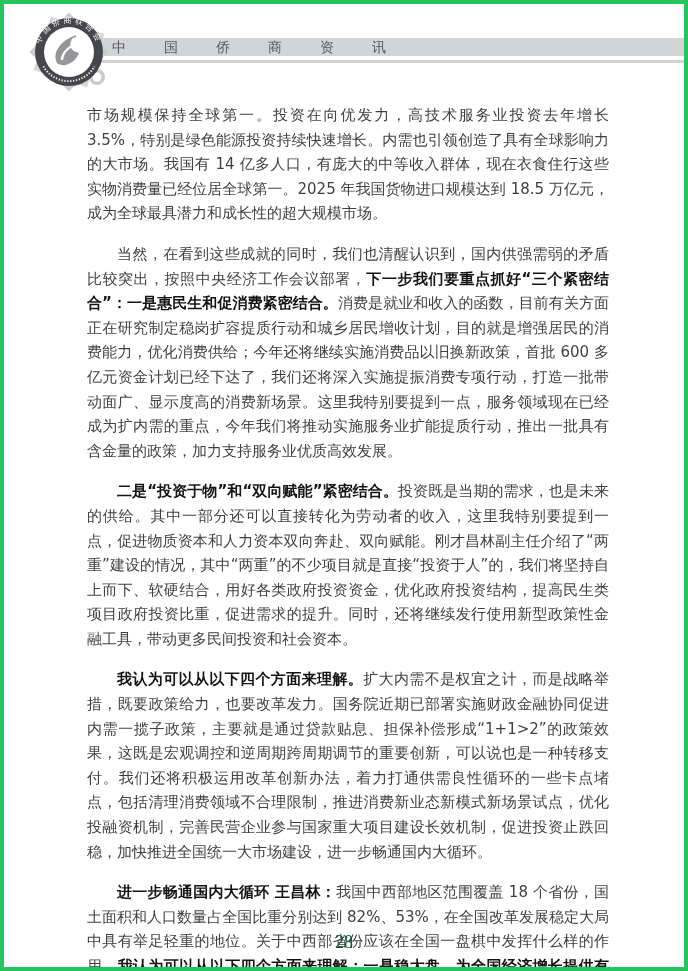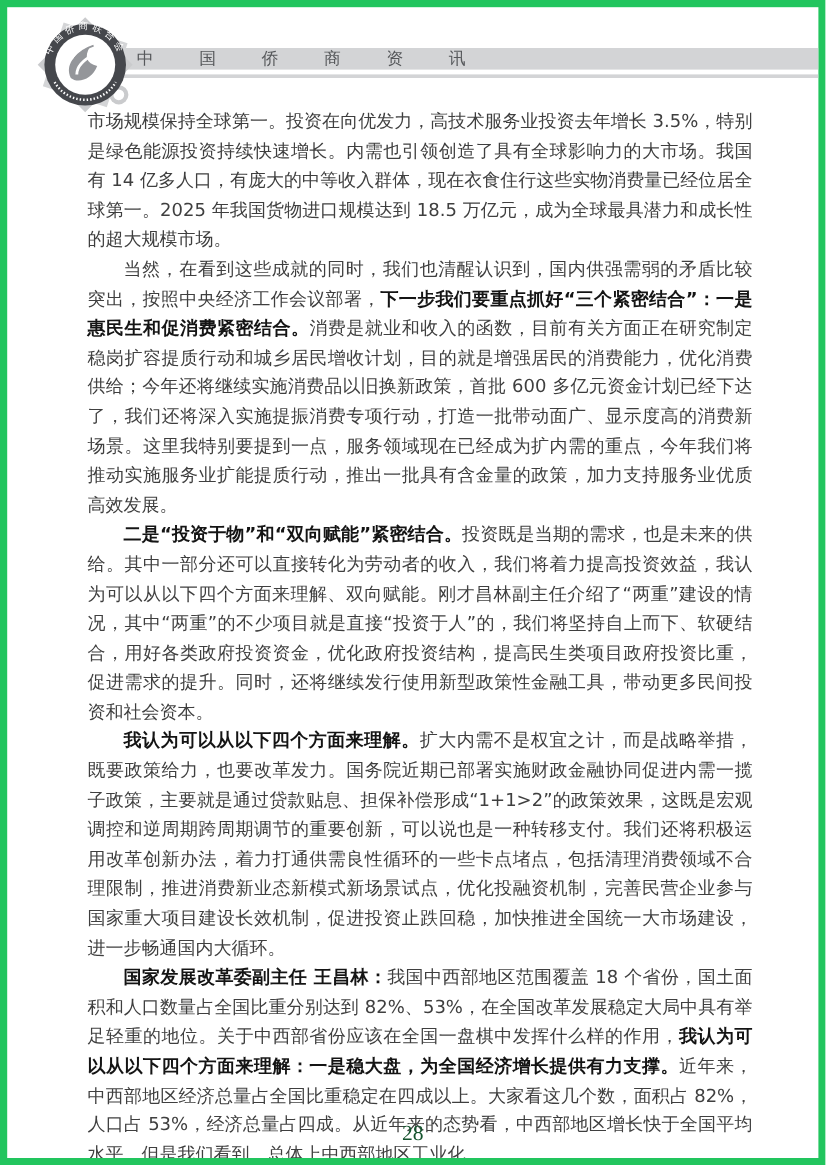--- a/index.html
+++ b/index.html
@@ -2,21 +2,21 @@
 <html lang="zh"><head>
 <meta charset="utf-8">
 <style>
   html, body { margin: 0; padding: 0; background: #fff; }
   .page {
     position: relative;
     width: 688px;
     height: 971px;
     background: #ffffff;
     box-sizing: border-box;
-    border: 6px solid #22c55e;
+    border: 4px solid #22c55e;
     overflow: hidden;
     font-family: "DejaVu Sans", "Liberation Sans", sans-serif;
   }
 
   
   .masthead-bar {
     position: absolute;
     left: 55px; right: 0; top: 34px;
     height: 18px;
     background: #d3d4d6;
@@ -45,21 +45,21 @@
   
   .article {
     position: absolute;
     left: 67px; top: 83px;
     width: 554px;
     font-size: 15px;
     line-height: 24.6px;
     color: #3f3f3f;
     text-align: justify;
   }
-  .article p.para { margin: 0; }
+  .article p.para { margin: 16px; }
   .article p.para.indent { text-indent: 2em; }
   .article span.run.bold { font-weight: 700; color: #141414; }
 
   
   .page-number {
     position: absolute;
     left: 0; right: 0; top: 928px;
     text-align: center;
     font-family: "Liberation Serif", "DejaVu Serif", serif;
     font-size: 18px;
@@ -101,20 +101,20 @@
         <path d="M31 56 C 26 45, 34 36, 47 30 C 42 38, 44 44, 53 46 C 49 57, 37 61, 31 56 Z" fill="#94969a"></path>
         <path d="M36 53 C 36 45, 43 40, 51 36" stroke="#ffffff" stroke-width="2.4" fill="none"></path>
         <path d="M34 40 C 38 34, 44 31, 50 29" stroke="#94969a" stroke-width="1.6" fill="none"></path>
       </g>
     </svg>
   </div>
 
   <div class="article">
       <p class="para"><span class="run">市场规模保持全球第一。投资在向优发力，高技术服务业投资去年增长 3.5%，特别是绿色能源投资持续快速增长。内需也引领创造了具有全球影响力的大市场。我国有 14 亿多人口，有庞大的中等收入群体，现在衣食住行这些实物消费量已经位居全球第一。2025 年我国货物进口规模达到 18.5 万亿元，成为全球最具潜力和成长性的超大规模市场。</span></p>
       <p class="para indent"><span class="run">当然，在看到这些成就的同时，我们也清醒认识到，国内供强需弱的矛盾比较突出，按照中央经济工作会议部署，</span><span class="run bold">下一步我们要重点抓好“三个紧密结合”：一是惠民生和促消费紧密结合。</span><span class="run">消费是就业和收入的函数，目前有关方面正在研究制定稳岗扩容提质行动和城乡居民增收计划，目的就是增强居民的消费能力，优化消费供给；今年还将继续实施消费品以旧换新政策，首批 600 多亿元资金计划已经下达了，我们还将深入实施提振消费专项行动，打造一批带动面广、显示度高的消费新场景。这里我特别要提到一点，服务领域现在已经成为扩内需的重点，今年我们将推动实施服务业扩能提质行动，推出一批具有含金量的政策，加力支持服务业优质高效发展。</span></p>
-      <p class="para indent"><span class="run bold">二是“投资于物”和“双向赋能”紧密结合。</span><span class="run">投资既是当期的需求，也是未来的供给。其中一部分还可以直接转化为劳动者的收入，我们将着力提高投资效益，我认为可以从以下四个方面来理解、双向赋能。刚才昌林副主任介绍了“两重”建设的情况，其中“两重”的不少项目就是直接“投资于人”的，我们将坚持自上而下、软硬结合，用好各类政府投资资金，优化政府投资结构，提高民生类项目政府投资比重，促进需求的提升。同时，还将继续发行使用新型政策性金融工具，带动更多民间投资和社会资本。</span></p>
+      <p class="para indent"><span class="run bold">二是“投资于物”和“双向赋能”紧密结合。</span><span class="run">投资既是当期的需求，也是未来的供给。其中一部分还可以直接转化为劳动者的收入，这里我特别要提到一点，促进物质资本和人力资本双向奔赴、双向赋能。刚才昌林副主任介绍了“两重”建设的情况，其中“两重”的不少项目就是直接“投资于人”的，我们将坚持自上而下、软硬结合，用好各类政府投资资金，优化政府投资结构，提高民生类项目政府投资比重，促进需求的提升。同时，还将继续发行使用新型政策性金融工具，带动更多民间投资和社会资本。</span></p>
       <p class="para indent"><span class="run bold">我认为可以从以下四个方面来理解。</span><span class="run">扩大内需不是权宜之计，而是战略举措，既要政策给力，也要改革发力。国务院近期已部署实施财政金融协同促进内需一揽子政策，主要就是通过贷款贴息、担保补偿形成“1+1&gt;2”的政策效果，这既是宏观调控和逆周期跨周期调节的重要创新，可以说也是一种转移支付。我们还将积极运用改革创新办法，着力打通供需良性循环的一些卡点堵点，包括清理消费领域不合理限制，推进消费新业态新模式新场景试点，优化投融资机制，完善民营企业参与国家重大项目建设长效机制，促进投资止跌回稳，加快推进全国统一大市场建设，进一步畅通国内大循环。</span></p>
-      <p class="para indent"><span class="run bold">国家发展改革委副主任 王昌林：</span><span class="run">我国中西部地区范围覆盖 18 个省份，国土面积和人口数量占全国比重分别达到 82%、53%，在全国改革发展稳定大局中具有举足轻重的地位。关于中西部省份应该在全国一盘棋中发挥什么样的作用，</span><span class="run bold">我认为可以从以下四个方面来理解：一是稳大盘，为全国经济增长提供有力支撑。</span><span class="run">近年来，中西部地区经济总量占全国比重稳定在四成以上。大家看这几个数，面积占 82%，人口占 53%，经济总量占四成。从近年来的态势看，中西部地区增长快于全国平均水平，但是我们看到，总体上中西部地区工业化、</span></p>
+      <p class="para indent"><span class="run bold">进一步畅通国内大循环 王昌林：</span><span class="run">我国中西部地区范围覆盖 18 个省份，国土面积和人口数量占全国比重分别达到 82%、53%，在全国改革发展稳定大局中具有举足轻重的地位。关于中西部省份应该在全国一盘棋中发挥什么样的作用，</span><span class="run bold">我认为可以从以下四个方面来理解：一是稳大盘，为全国经济增长提供有力支撑。</span><span class="run">近年来，中西部地区经济总量占全国比重稳定在四成以上。大家看这几个数，面积占 82%，人口占 53%，经济总量占四成。从近年来的态势看，中西部地区增长快于全国平均水平，但是我们看到，总体上中西部地区工业化、</span></p>
     </div>
 
   <div class="page-number">28</div>
 
 </div>
 
 </body></html>

